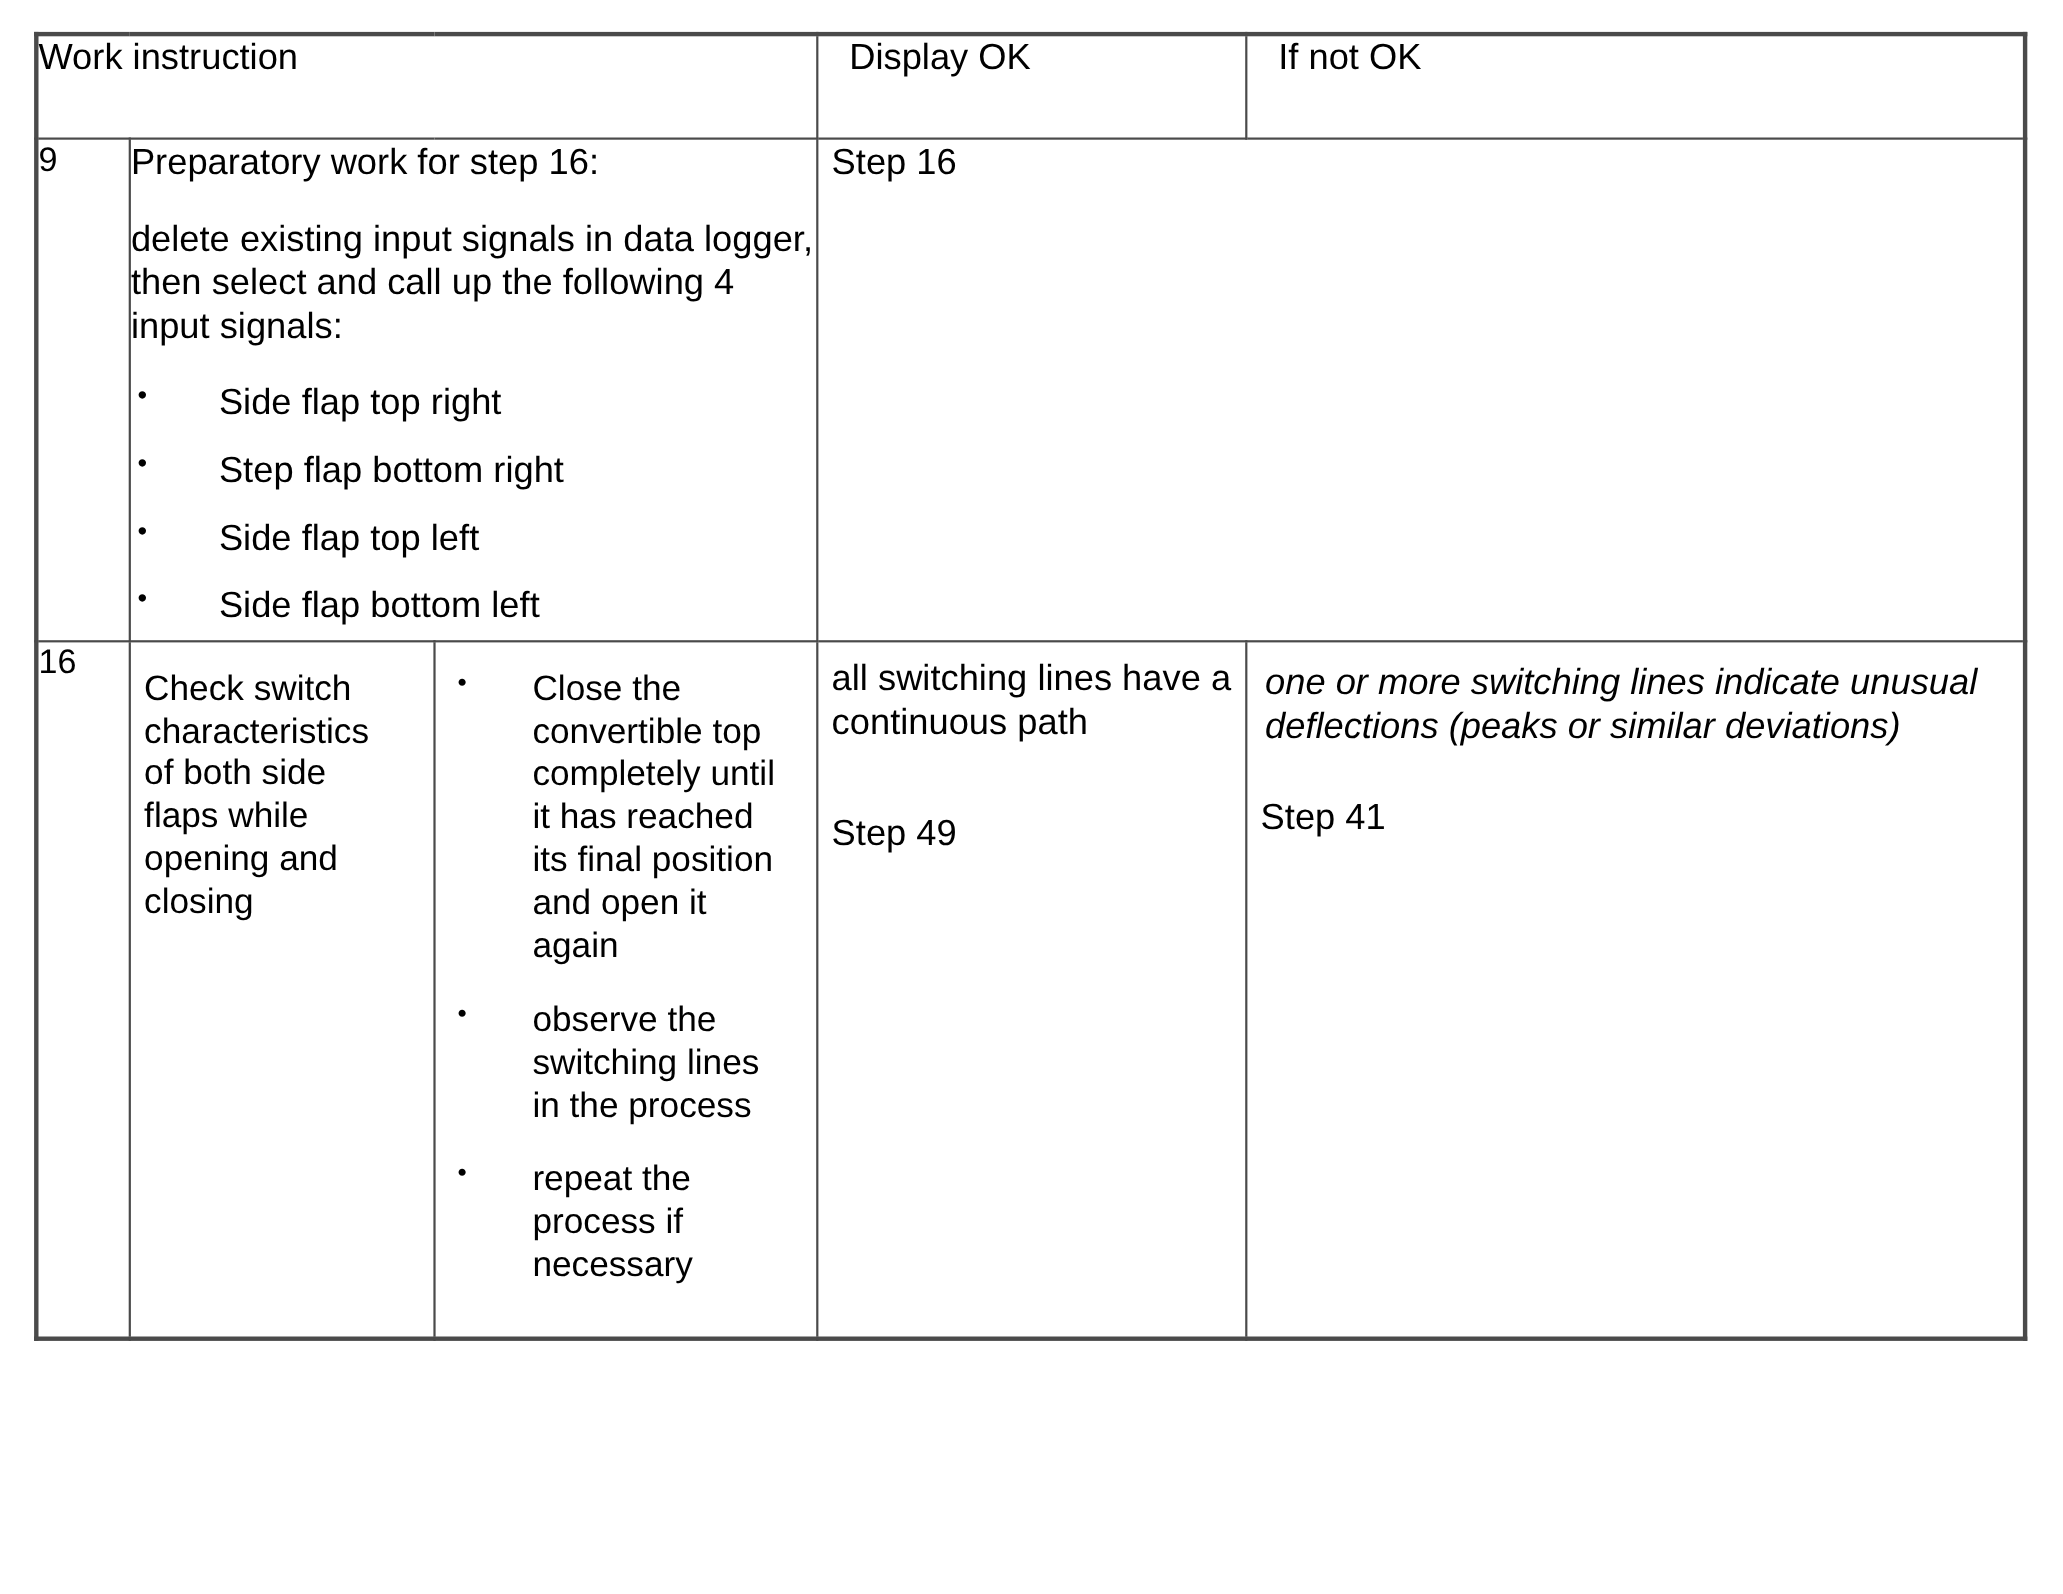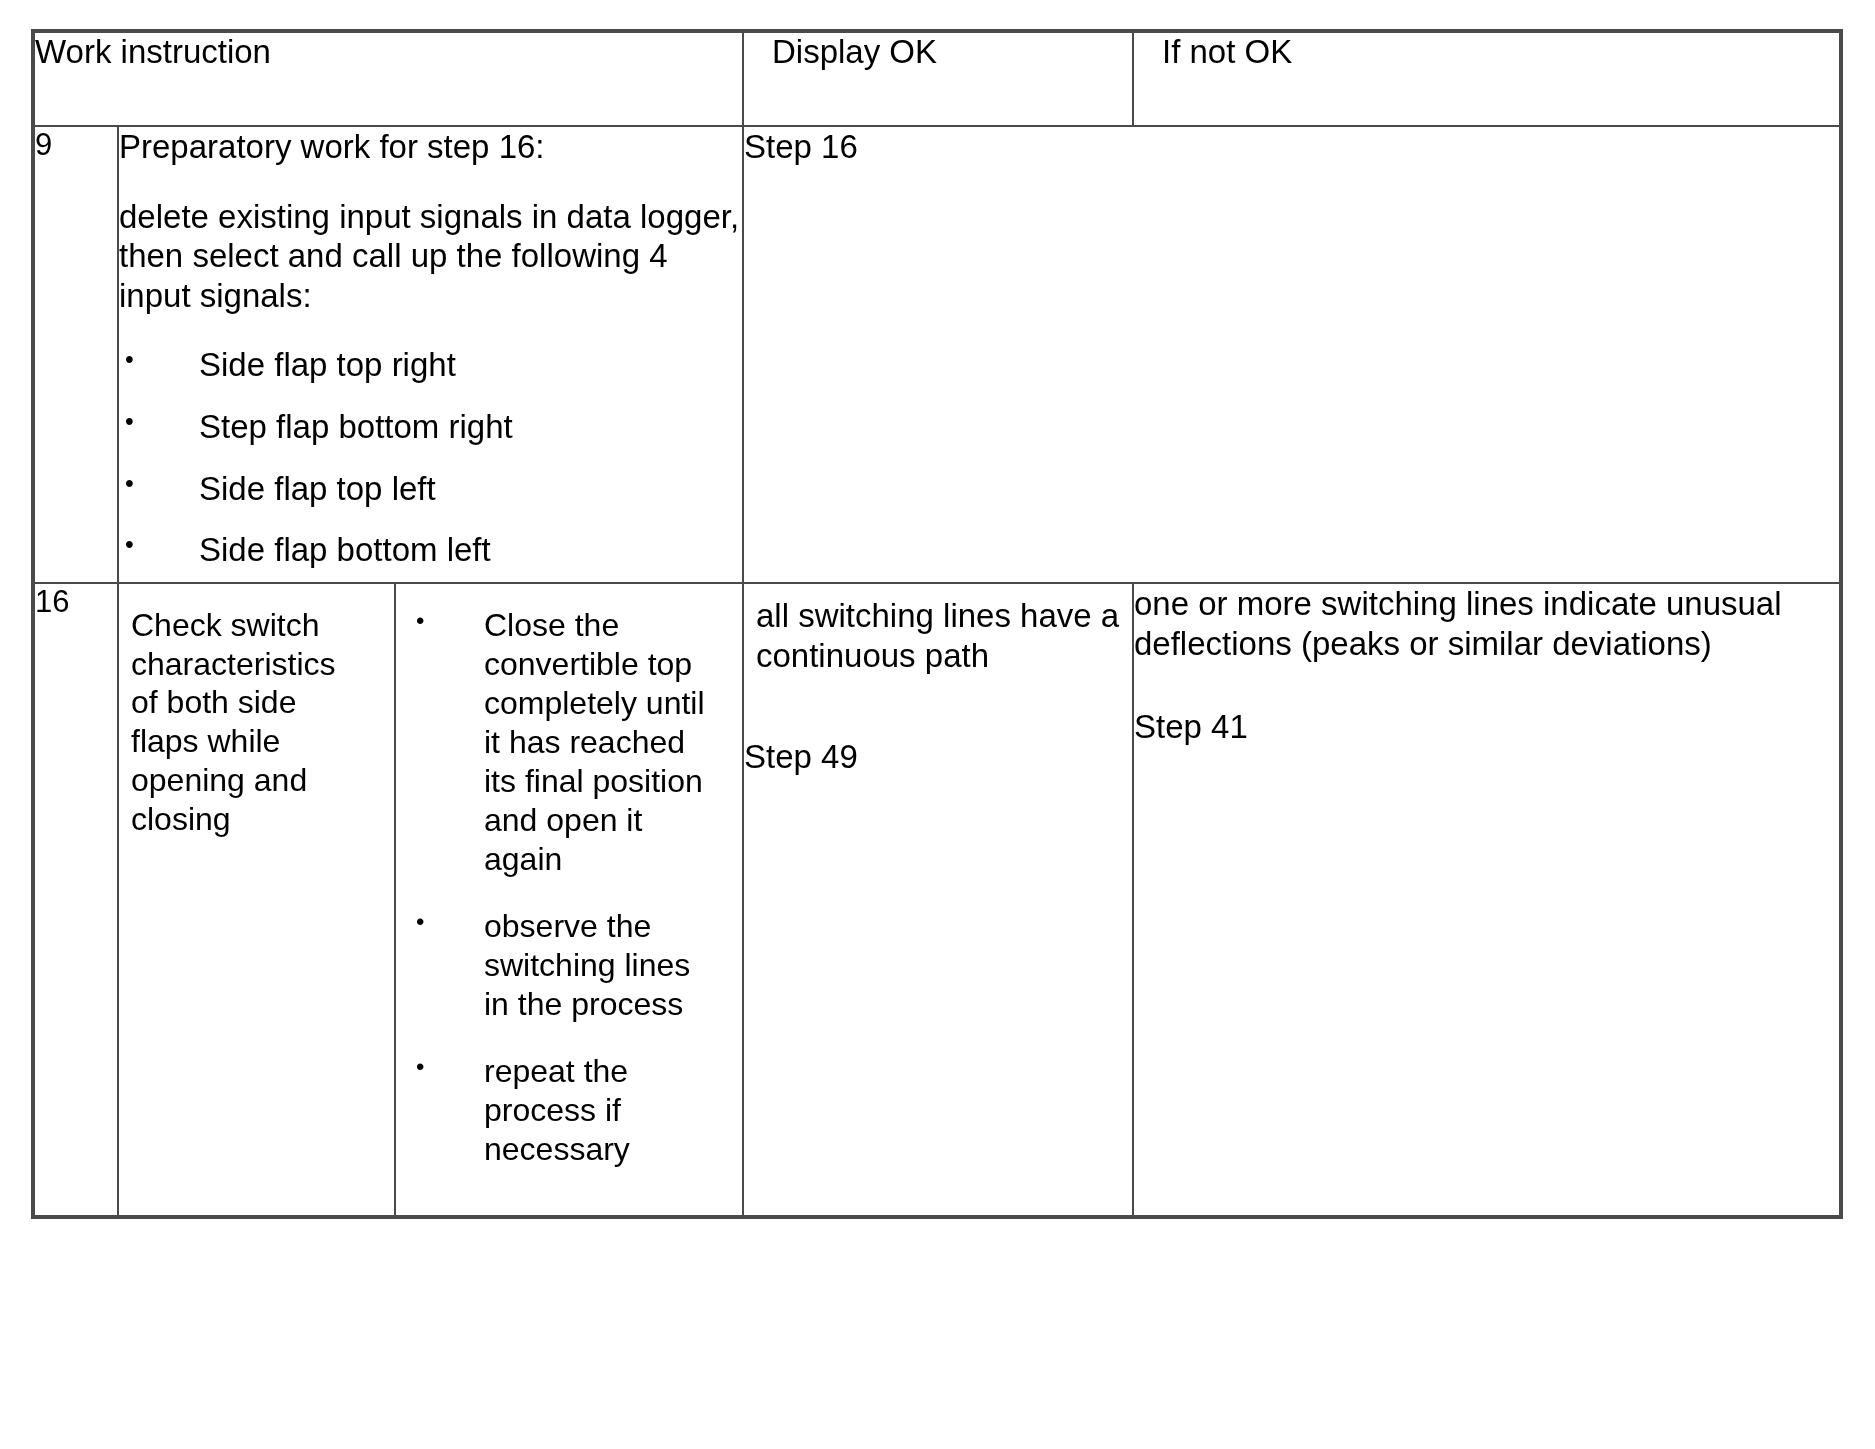--- a/index.html
+++ b/index.html
@@ -112,29 +112,29 @@
   }
   ul.blist.sub li .bdot {
     left: 8px;
     top: -1px;
     font-size: 24px;
   }
 
   
   .step-ref {
     margin: 0;
-    padding-left: 0;
+    padding-left: 12px;
     font-size: 33px;
   }
   .step-ref.spaced-lg { margin-top: 60px; }
   .step-ref.spaced-md { margin-top: 42px; }
   .step-ref.alone { }
 
   .ok-text { margin: 12px; }
-  .notok-text { margin: 0; }
+  .notok-text { margin: 16px; font-style: italic; }
 
   
   .row-15 td { height: 455px; }
   .row-16 td { height: 583px; }
 </style>
 </head>
 <body>
 
 <div class="page">
 

